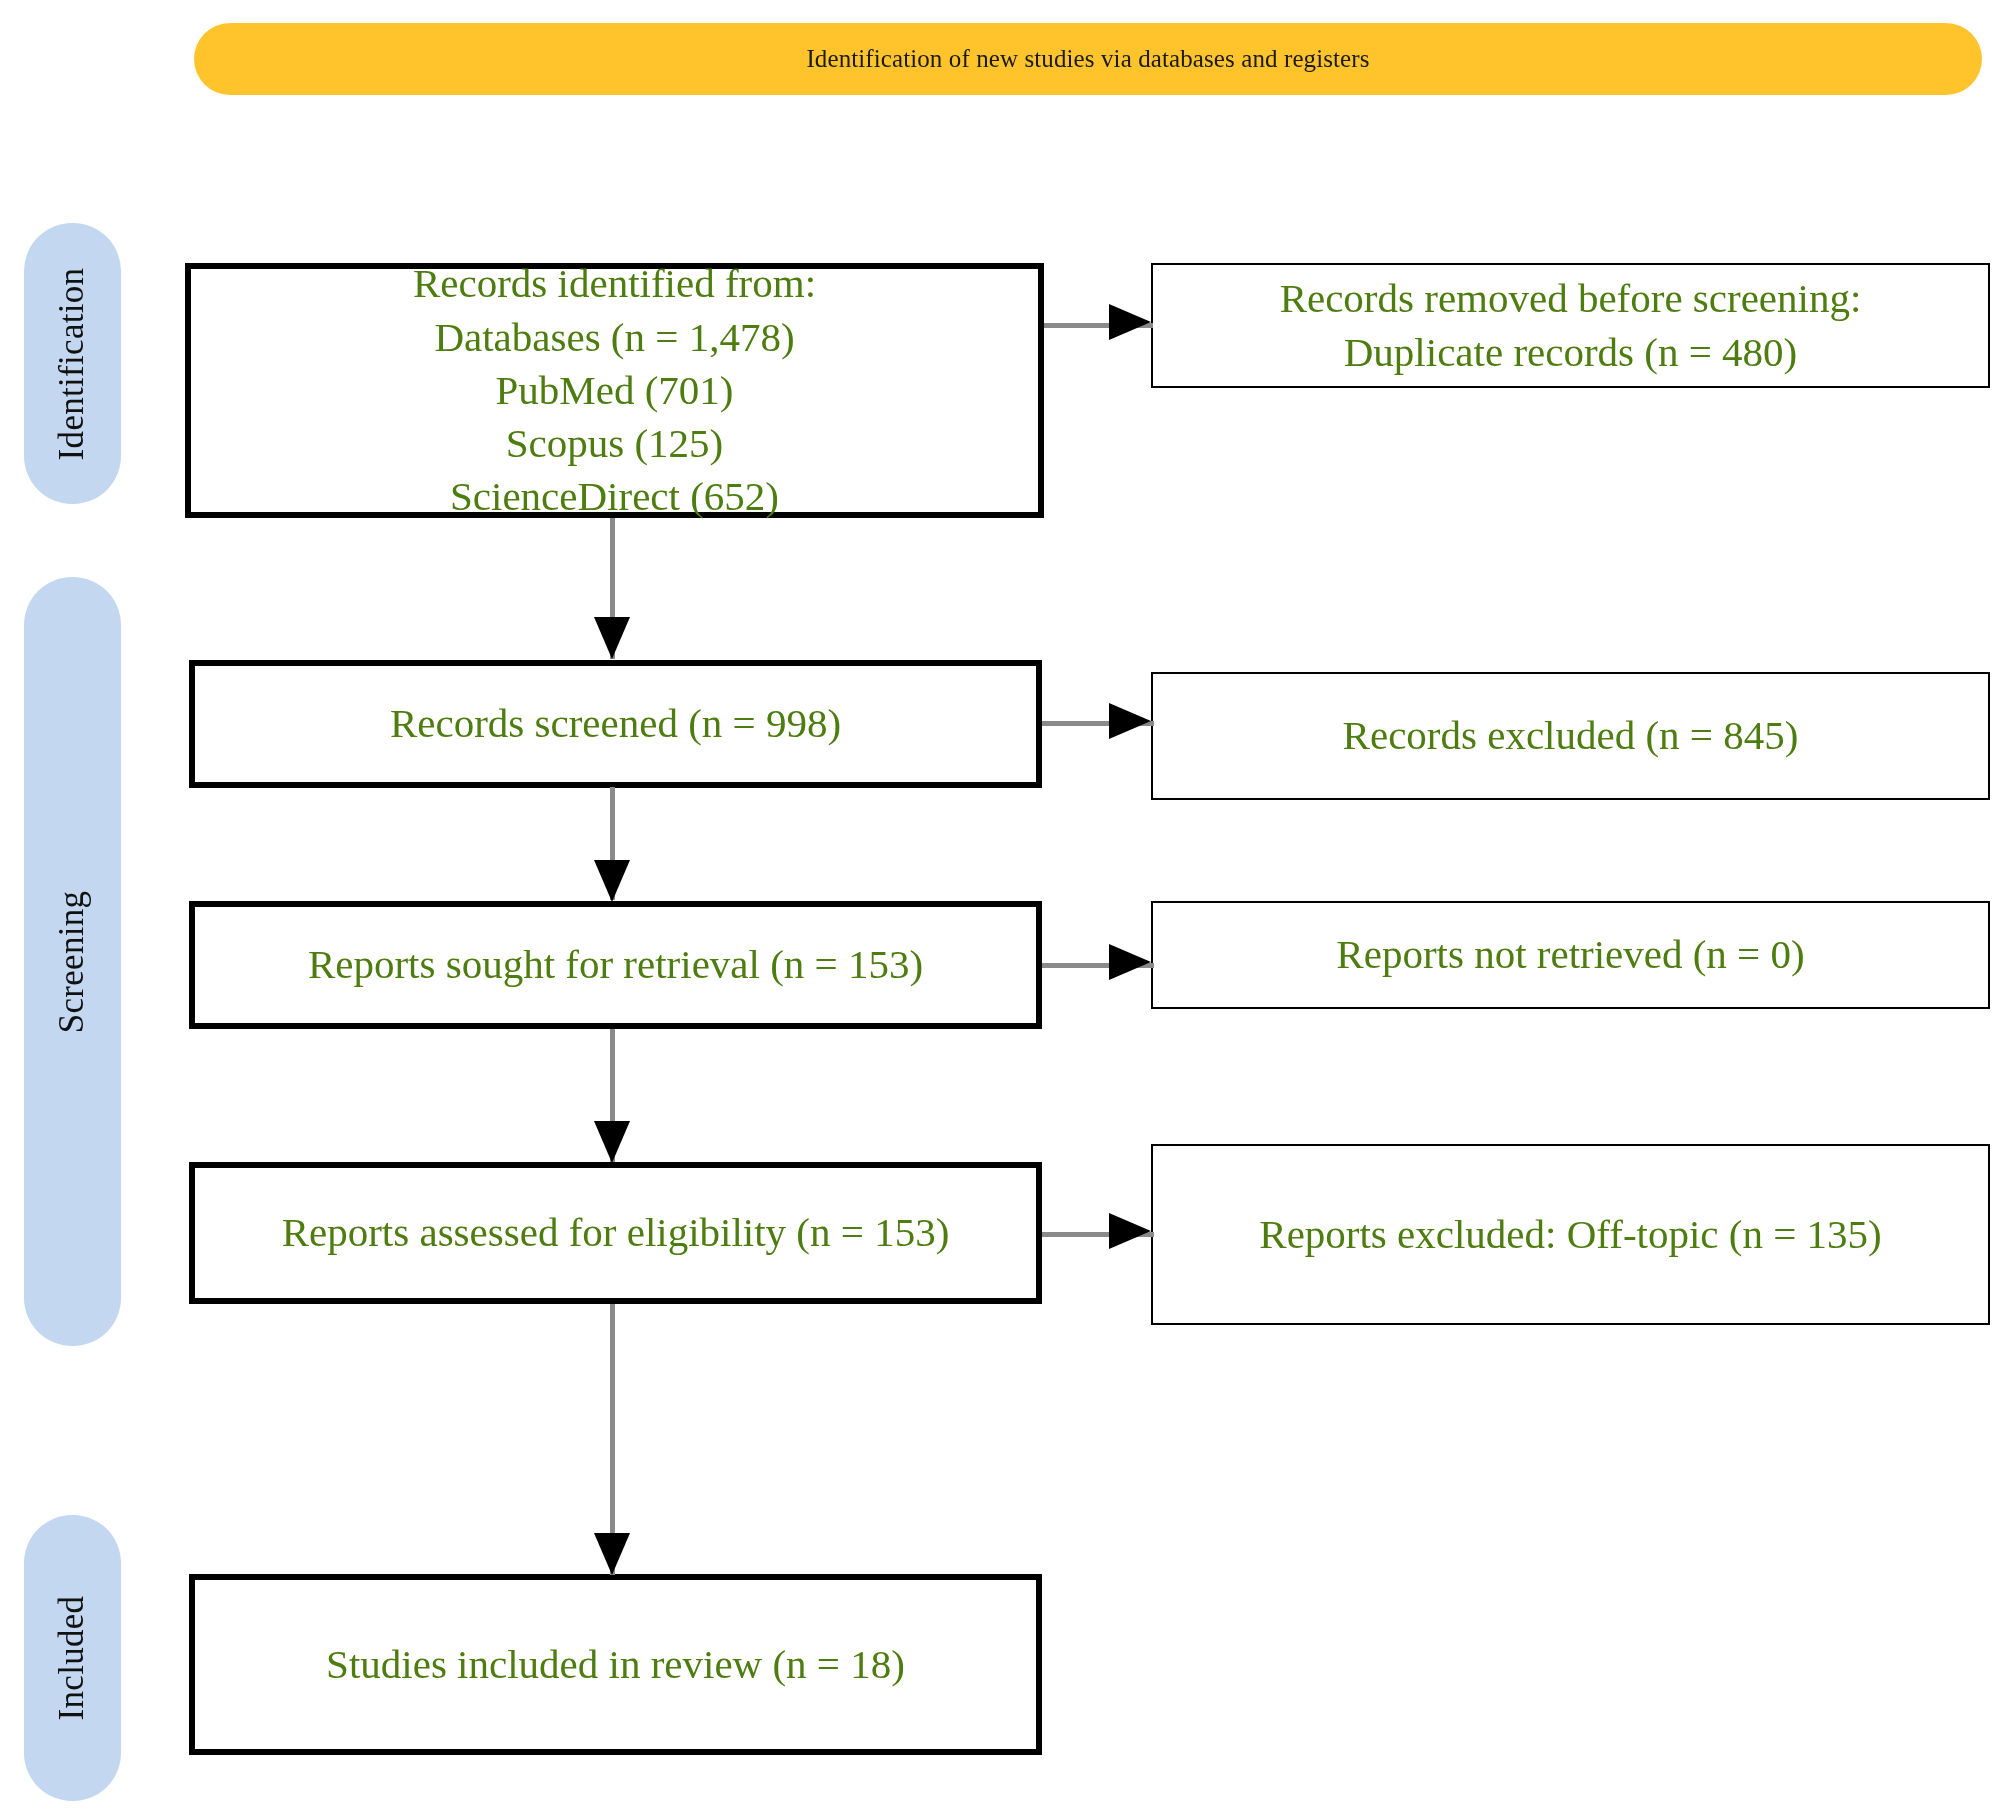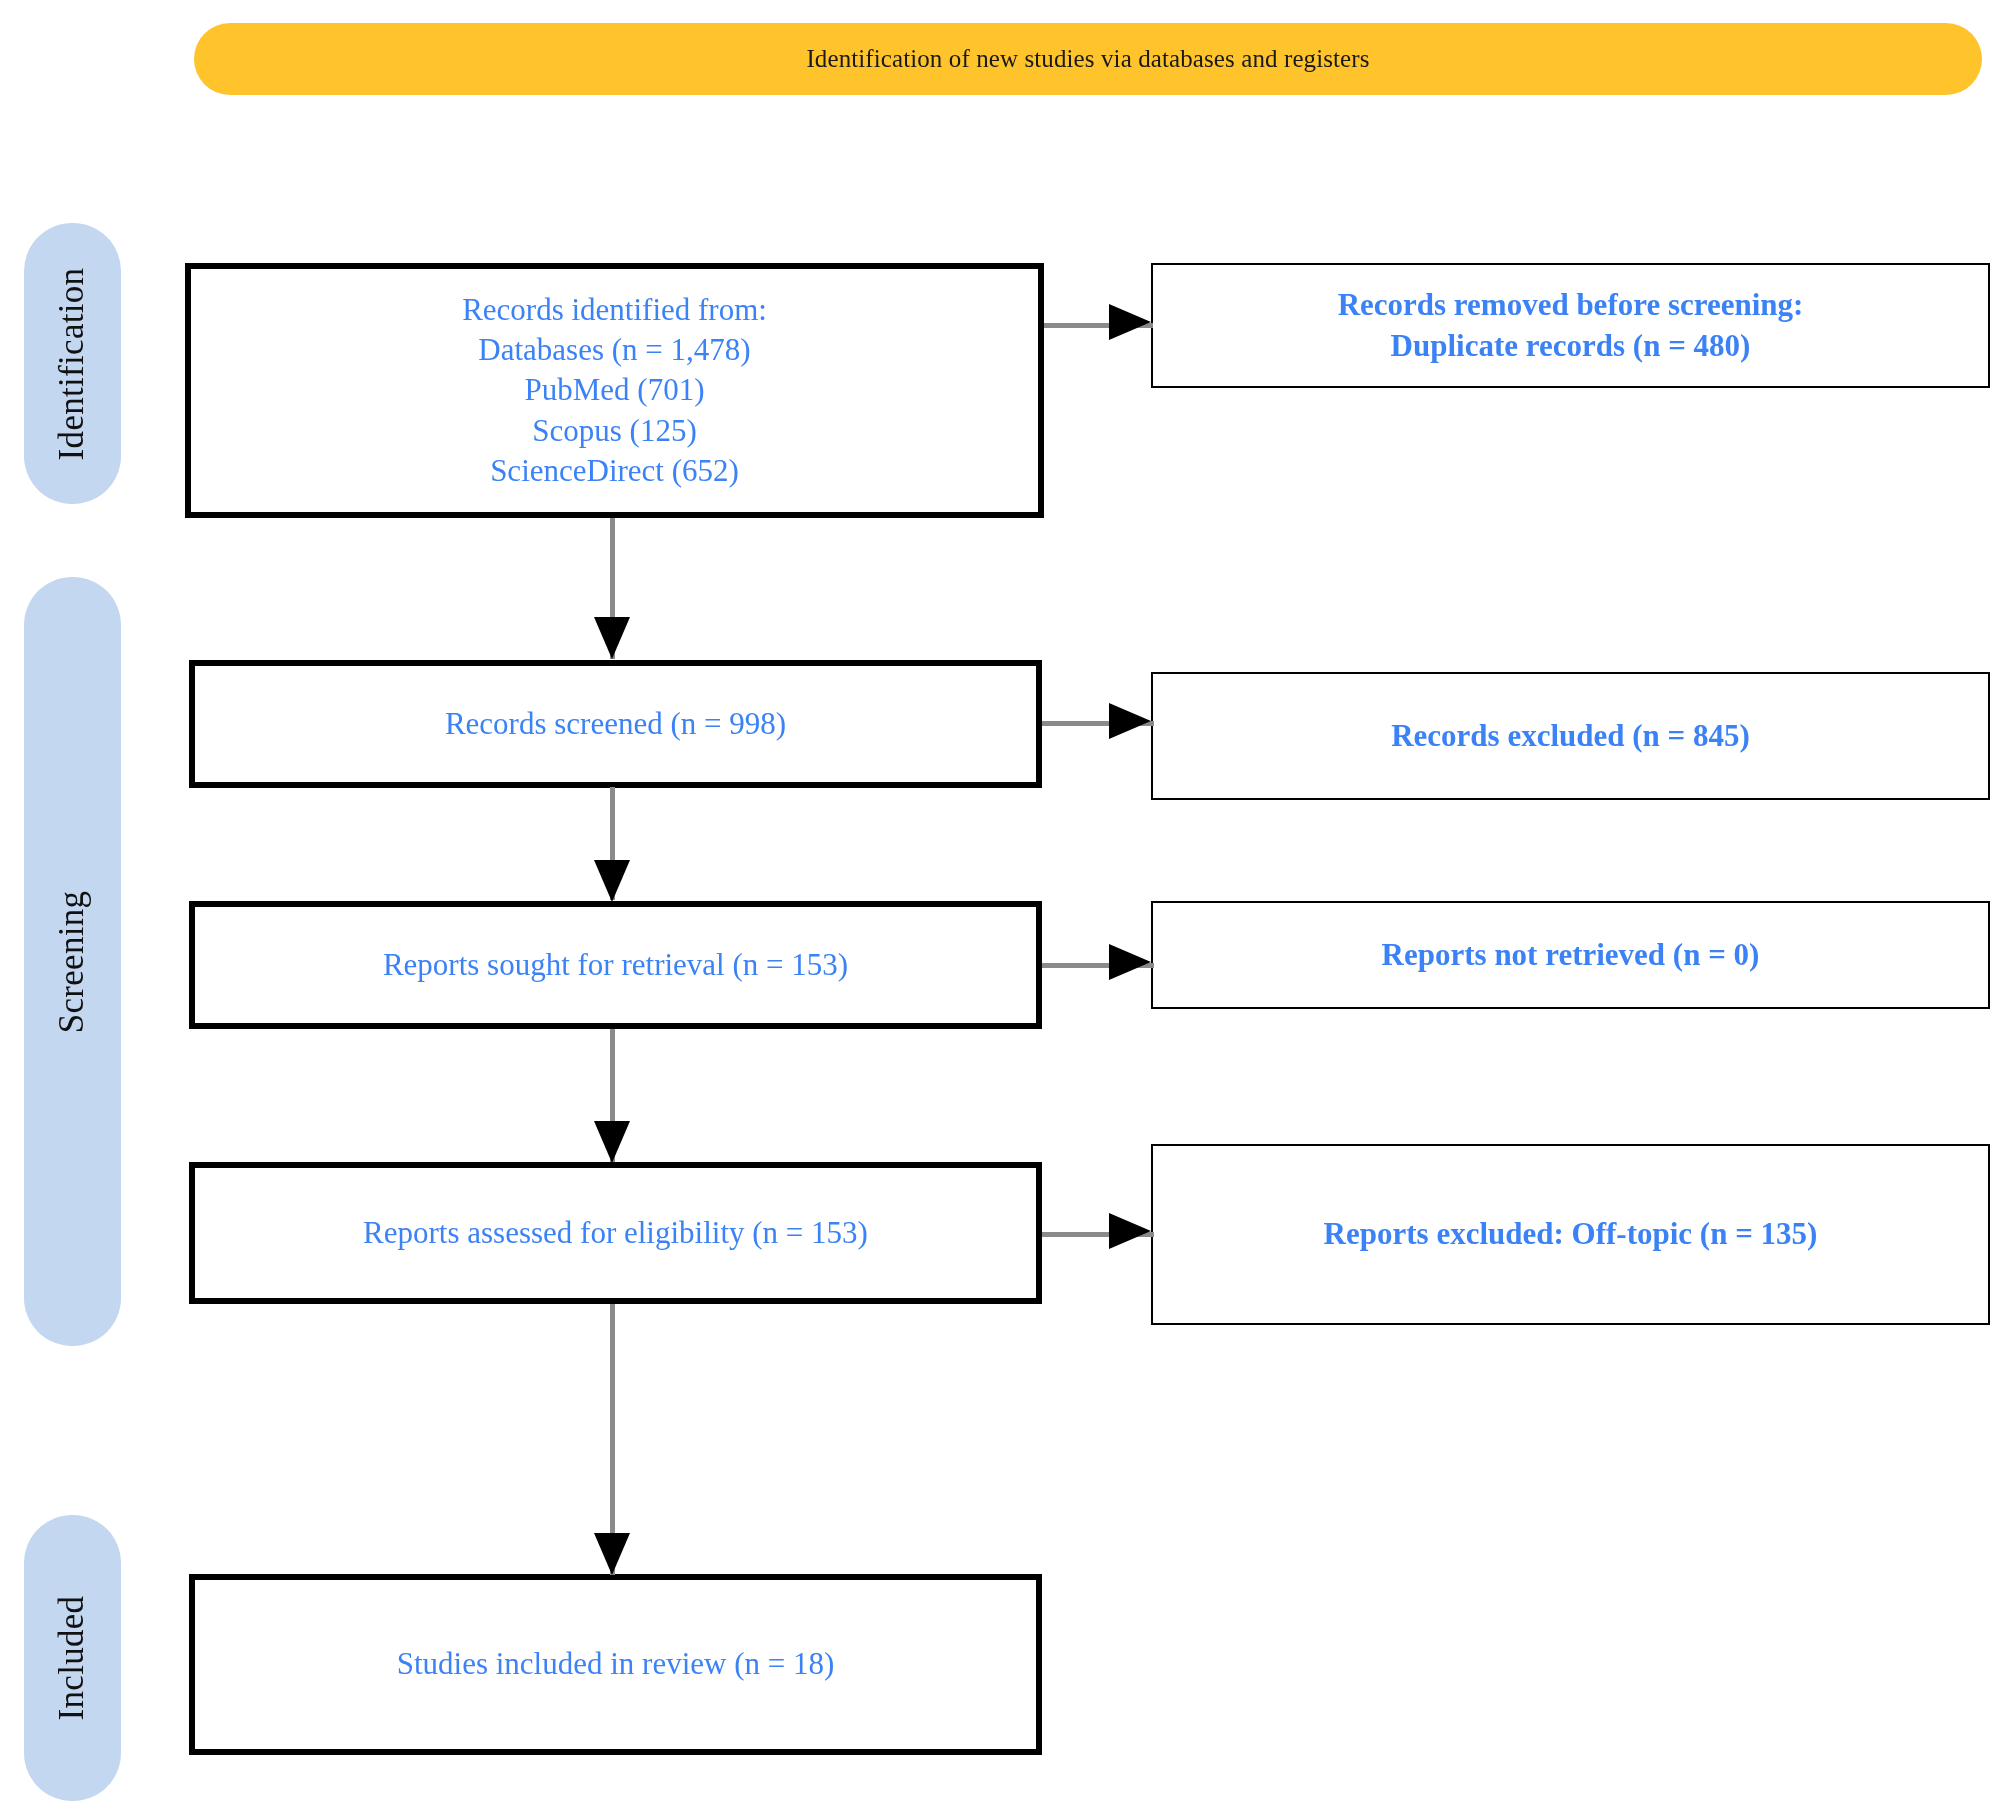--- a/index.html
+++ b/index.html
@@ -63,25 +63,25 @@
     position: absolute;
     box-sizing: border-box;
     background: #ffffff;
     display: flex;
     flex-direction: column;
     align-items: center;
     justify-content: center;
     text-align: center;
   }
   .box.thick { border: 6.7px solid #000000; }
-  .box.thin  { border: 2.8px solid #000000; font-weight: bold; }
+  .box.thin  { border: 2.8px solid #000000; }
   .box-line {
-    font-size: 31px;
+    font-size: 41px;
     line-height: 1.30;
-    color: #3b82f6;
+    color: #4d7c0f;
     white-space: nowrap;
   }
 
   
   #box-identified        { left: 185px; top: 263px;  width: 859px; height: 255px; }
   #box-screened          { left: 189px; top: 660px; width: 853px; height: 128px; align-items: center; }
   #box-sought            { left: 189px; top: 901px; width: 853px; height: 128px; }
   #box-assessed          { left: 189px; top: 1162px; width: 853px; height: 142px; }
   #box-included          { left: 189px; top: 1574px; width: 853px; height: 181px; }
 

